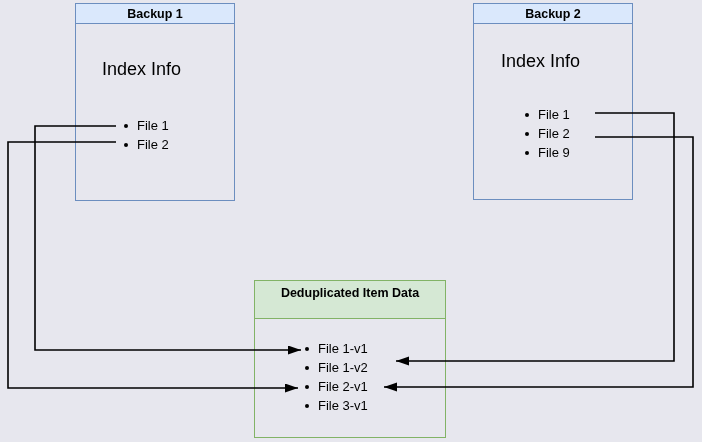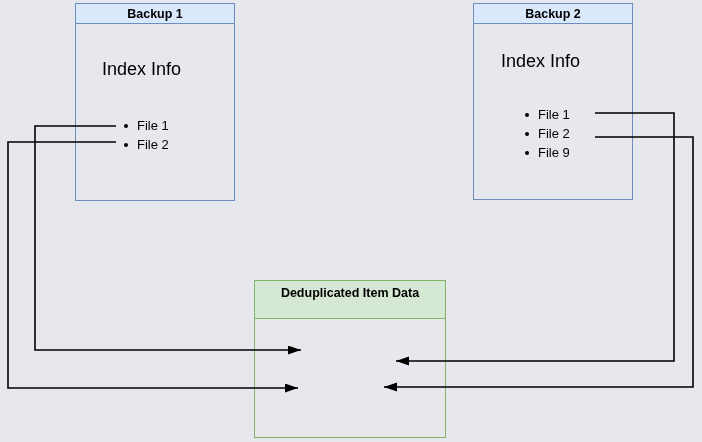--- a/index.html
+++ b/index.html
@@ -124,20 +124,38 @@
     </div>
     <div class="file-row">
       <span class="bullet"></span>
       <span>File 9</span>
     </div>
   </div>
 </div>
 
 <div class="box green" id="dedup-box">
   <div class="box-header">Deduplicated Item Data</div>
+  <div class="file-list">
+    <div class="file-row">
+      <span class="bullet"></span>
+      <span>File 1-v1</span>
+    </div>
+    <div class="file-row">
+      <span class="bullet"></span>
+      <span>File 1-v2</span>
+    </div>
+    <div class="file-row">
+      <span class="bullet"></span>
+      <span>File 2-v1</span>
+    </div>
+    <div class="file-row">
+      <span class="bullet"></span>
+      <span>File 3-v1</span>
+    </div>
+  </div>
 </div>
 
 <svg id="connector-layer" viewBox="0 0 702 442" xmlns="http://www.w3.org/2000/svg">
   <defs>
     <marker id="arrowhead" markerUnits="userSpaceOnUse" markerWidth="14" markerHeight="10" refX="13" refY="4.5" orient="auto">
       <path class="arrowhead-shape" d="M0,0 L13,4.5 L0,9 Z"></path>
     </marker>
   </defs>
 <polyline points="116,126 35,126 35,350 301,350" class="connector" marker-end="url(#arrowhead)"></polyline>
     <polyline points="116,142 8,142 8,388 298,388" class="connector" marker-end="url(#arrowhead)"></polyline>

